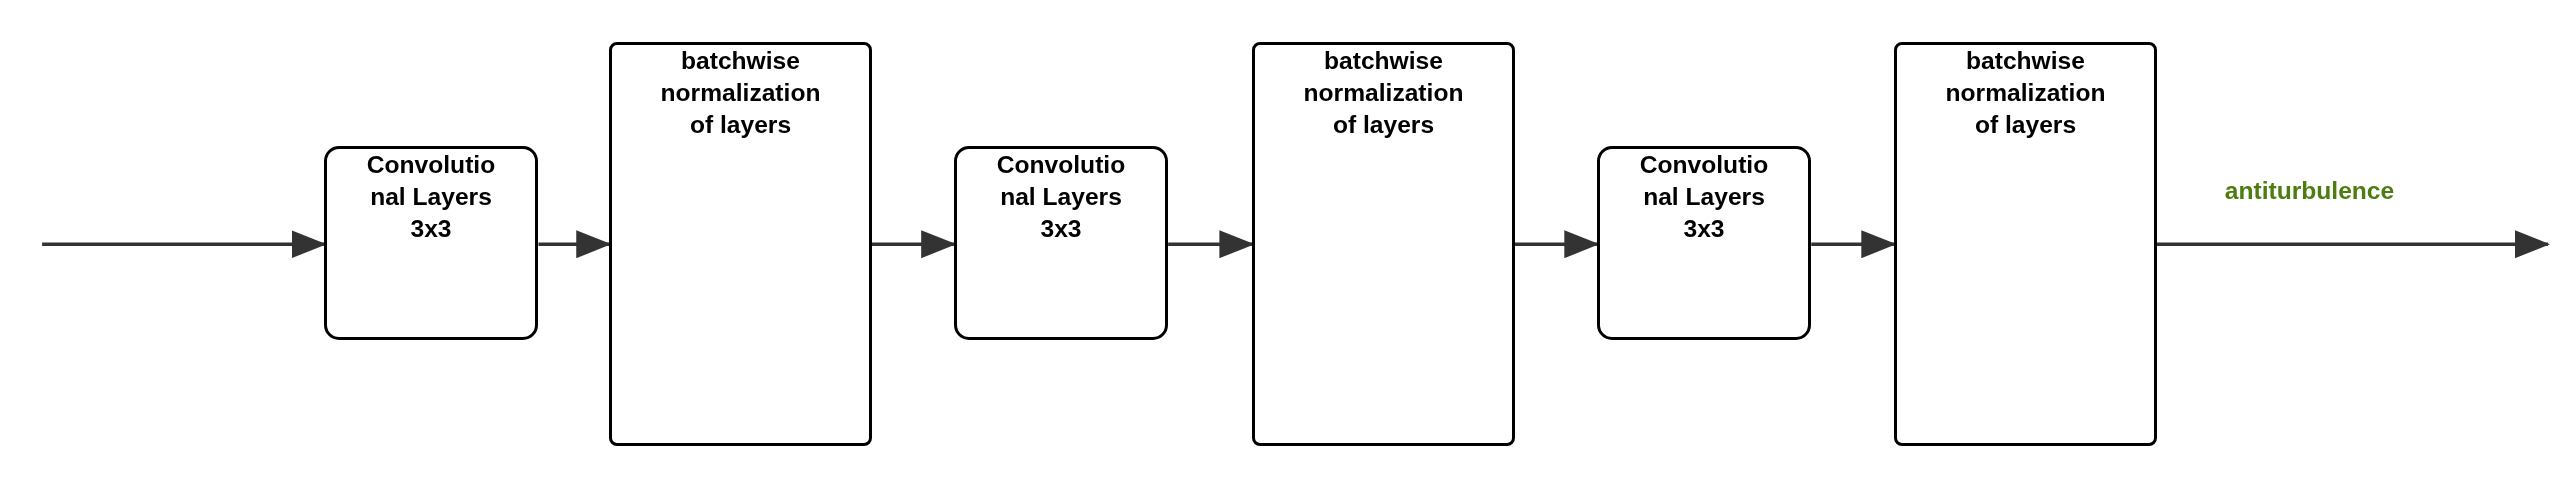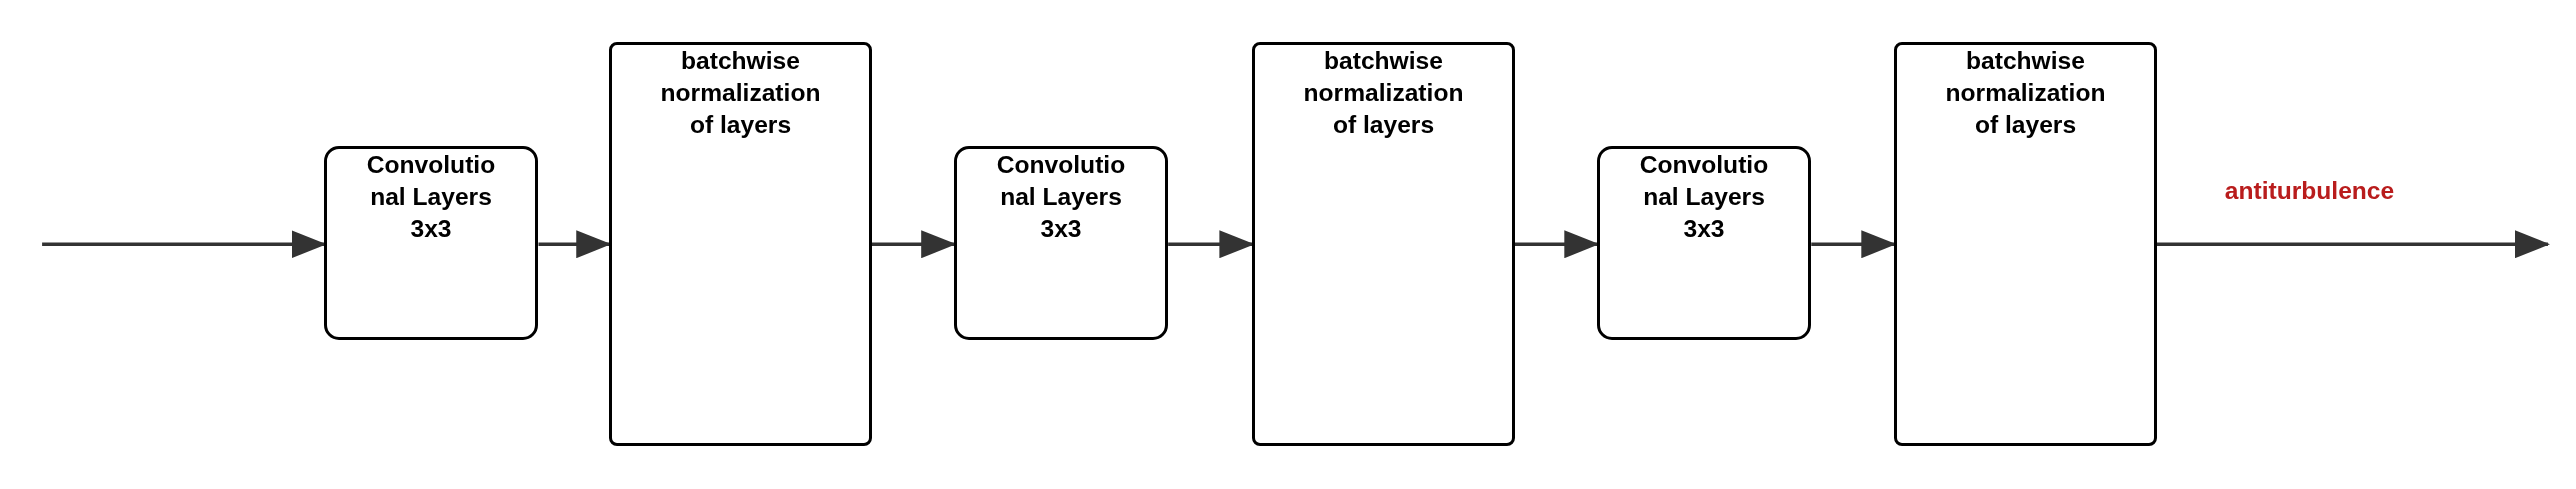--- a/index.html
+++ b/index.html
@@ -48,21 +48,21 @@
     font-weight: bold;
     font-size: 24.6px;
     line-height: 1.28;
     text-align: center;
     white-space: pre-line;
   }
   .edge-label.dark {
     color: #000000;
   }
   .edge-label.gray {
-    color: #b91c1c;
+    color: #4d7c0f;
   }
   svg.wires {
     position: absolute;
     left: 0;
     top: 0;
     width: 2576px;
     height: 489px;
     pointer-events: none;
   }
 </style>

